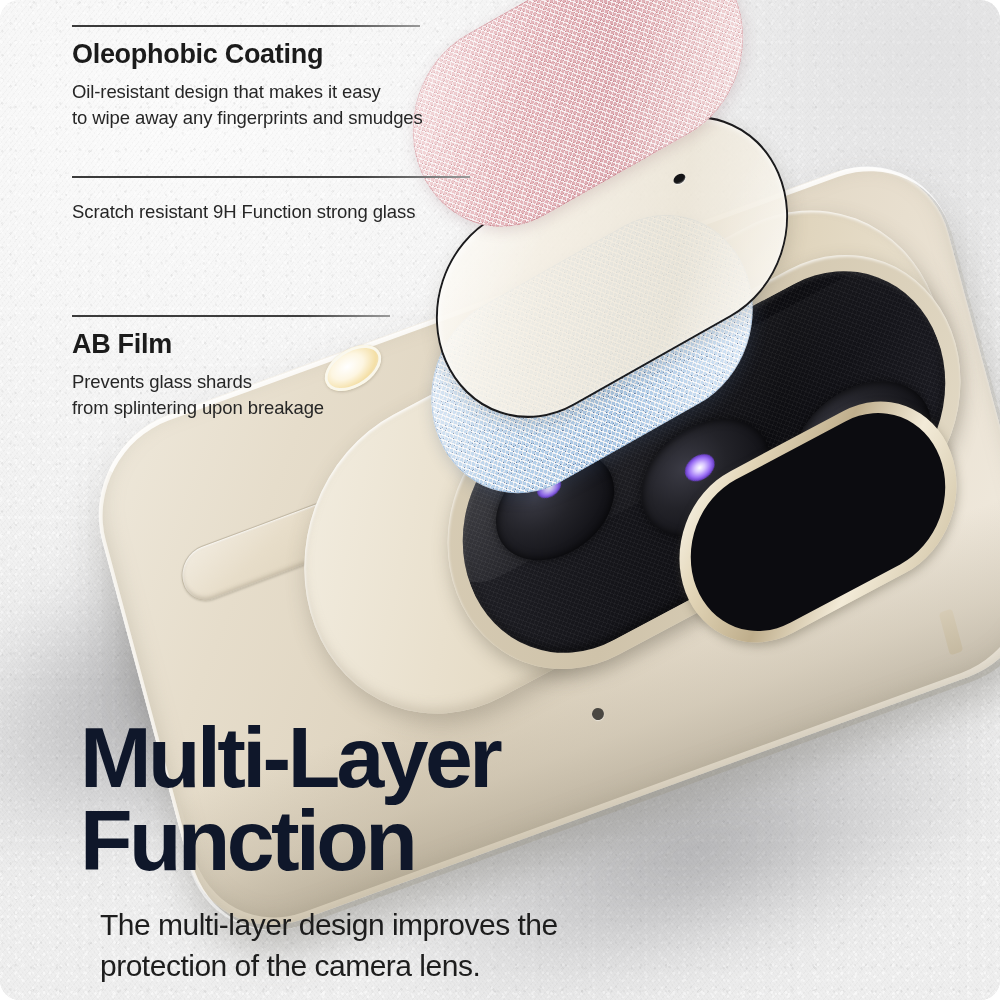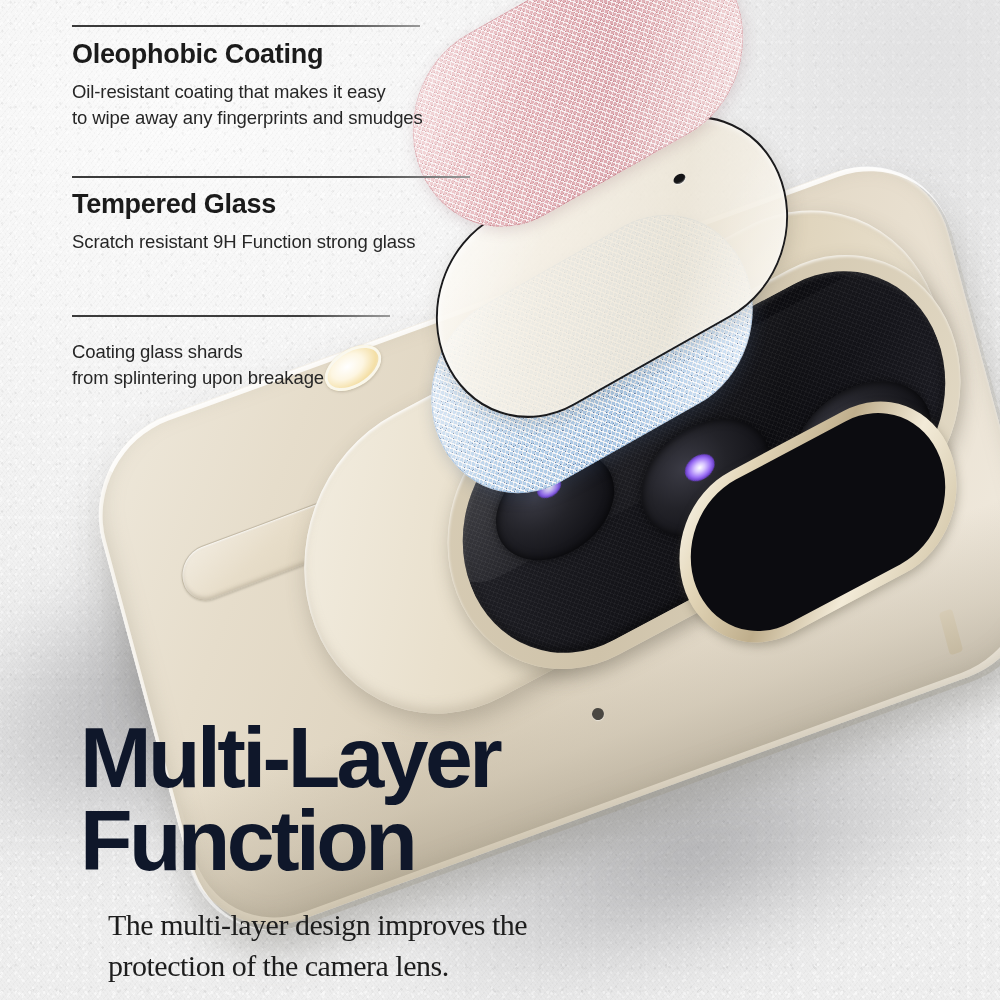--- a/index.html
+++ b/index.html
@@ -10,20 +10,21 @@
   body {
     font-family: "Liberation Sans", sans-serif;
   }
 
   #stage {
     position: relative;
     width: 1000px;
     height: 1000px;
     overflow: hidden;
     background: #f2f2f2;
+    border-radius: 20px;
   }
 
   
   .bg-base {
     position: absolute;
     inset: 0;
     background:
       radial-gradient(ellipse 70% 55% at 18% 12%, #fbfbfb 0%, #f3f3f3 55%, #ededed 100%),
       linear-gradient(145deg, #f7f7f7 0%, #f0f0f0 40%, #e9e9e9 100%);
   }
@@ -419,25 +420,25 @@
     font-family: "Liberation Sans", sans-serif;
     font-weight: 700;
     font-size: 86px;
     line-height: .97;
     letter-spacing: -3.6px;
     color: #0f172a;
     white-space: pre-line;
   }
   #subheadline {
     position: absolute;
-    left: 108px;
+    left: 100px;
     top: 904px;
     width: 660px;
     margin: 0;
-    font-family: Liberation Serif, serif;
+    font-family: Liberation Sans, sans-serif;
     font-weight: 400;
     font-size: 30px;
     line-height: 1.38;
     letter-spacing: -.5px;
     color: #1d1d1d;
     white-space: pre-line;
   }
 </style>
 </head>
 <body>
@@ -484,33 +485,33 @@
     <div class="pill" id="glass-layer">
       <div id="glass-mic-hole"></div>
     </div>
 
     <div class="pill" id="oleo-layer"></div>
   </div>
 
   <div class="callout-rule" id="rule-1"></div>
   <div class="callout" id="callout-1">
     <h2 class="callout-title">Oleophobic Coating</h2>
-    <p class="callout-desc">Oil-resistant coating that makes it easy
+    <p class="callout-desc">Oil-resistant design that makes it easy
 to wipe away any fingerprints and smudges</p>
   </div>
 
   <div class="callout-rule" id="rule-2"></div>
   <div class="callout" id="callout-2">
-    <h2 class="callout-title">Tempered Glass</h2>
     <p class="callout-desc">Scratch resistant 9H Function strong glass</p>
   </div>
 
   <div class="callout-rule" id="rule-3"></div>
   <div class="callout" id="callout-3">
-    <p class="callout-desc">Coating glass shards
+    <h2 class="callout-title">AB Film</h2>
+    <p class="callout-desc">Prevents glass shards
 from splintering upon breakage</p>
   </div>
 
   <h1 id="headline">Multi-Layer
 Function</h1>
   <p id="subheadline">The multi-layer design improves the
 protection of the camera lens.</p>
 
 </div>
 

